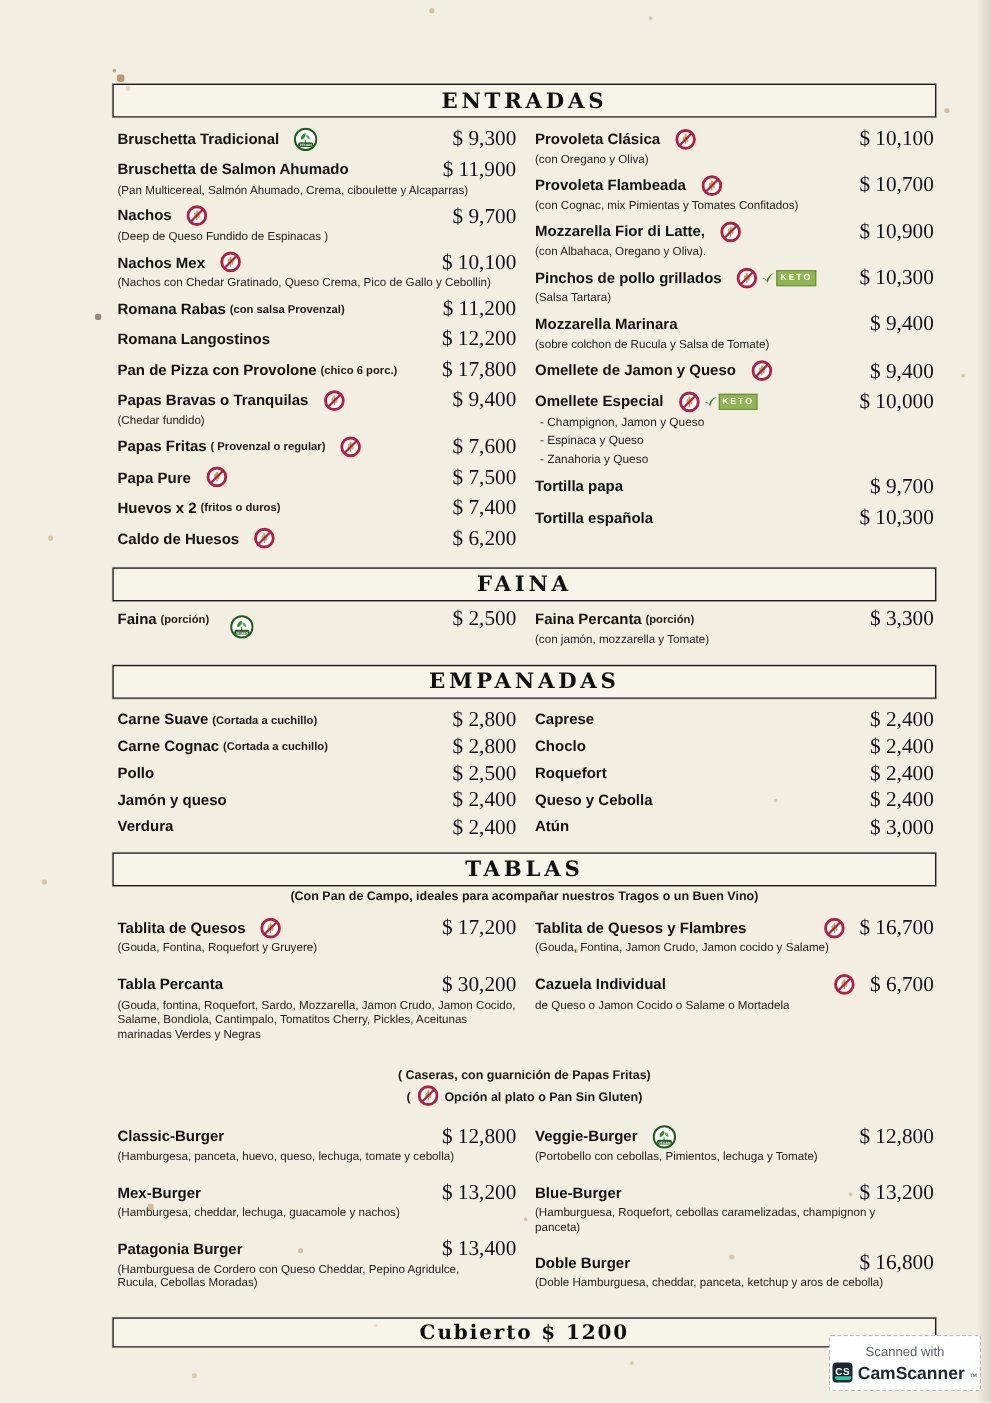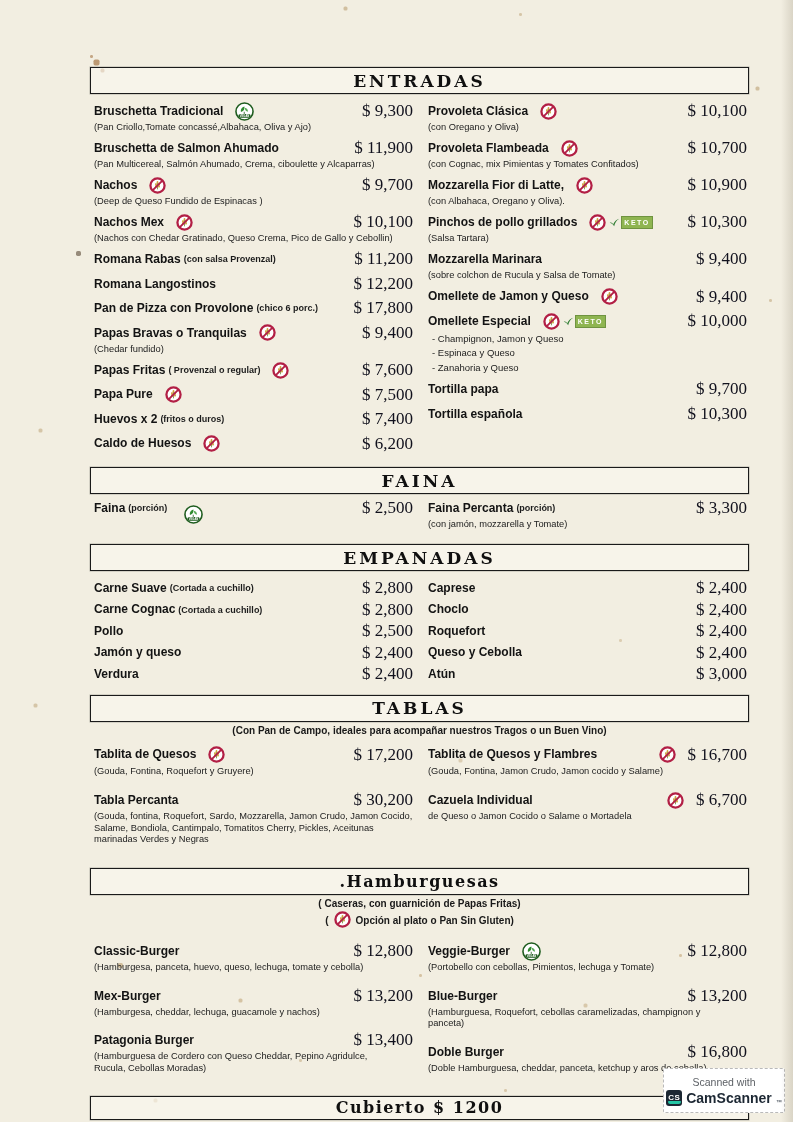--- a/index.html
+++ b/index.html
@@ -95,21 +95,20 @@
                       <path d="M12.4 7.4c2.6.4 4.1 2.2 4 4.8-2.5-.1-4.1-2.1-4-4.8z" fill="#57a857"></path>
                       <path d="M11.6 12.3c.2 1.3.2 2.2 0 3.2" stroke="#1e5c1e" stroke-width="1" fill="none"></path>
                       <rect x="4.3" y="15" width="15.4" height="4.8" rx="2.4" fill="#1e5c1e"></rect>
                       <text x="12" y="18.8" text-anchor="middle" font-size="3.4" fill="#fff" font-weight="bold" font-family="sans-serif">VEGAN</text>
                     </svg>
                   </span>
                 </span>
 
                 <span class="price">$ 9,300</span>
               </div>
-              <div class="idesc">(Pan Criollo,Tomate concassé,Albahaca, Oliva y Ajo)</div>
 
             </div>
 
             <div class="item">
               <div class="ihead">
                 <span class="iname">Bruschetta de Salmon Ahumado</span>
 
                 <span class="price">$ 11,900</span>
               </div>
               <div class="idesc">(Pan Multicereal, Salmón Ahumado, Crema, ciboulette y Alcaparras)</div>
@@ -745,23 +744,20 @@
                 </span>
                 <span class="price">$ 6,700</span>
               </div>
               <div class="idesc">de Queso o Jamon Cocido o Salame o Mortadela</div>
             </div>
           </div>
       </div>
     </section>
 
     <section class="section sec-hamburguesas">
-      <div class="hbox">
-        <span class="htitle">.Hamburguesas</span>
-      </div>
       <div class="subtitle">( Caseras, con guarnición  de Papas Fritas)</div>
       <div class="subtitle with-badge">
         <span>(</span>
         <span><span class="badge badge-gf">
               <svg viewBox="0 0 24 24" width="17" height="17">
                 <circle cx="12" cy="12" r="10" fill="#fff" stroke="#b21f45" stroke-width="3.2"></circle>
                 <g fill="#cfa13d">
                   <ellipse cx="12" cy="7.8" rx="1.3" ry="2"></ellipse>
                   <ellipse cx="9.9" cy="10.4" rx="1.2" ry="1.8"></ellipse>
                   <ellipse cx="14.1" cy="10.4" rx="1.2" ry="1.8"></ellipse>

